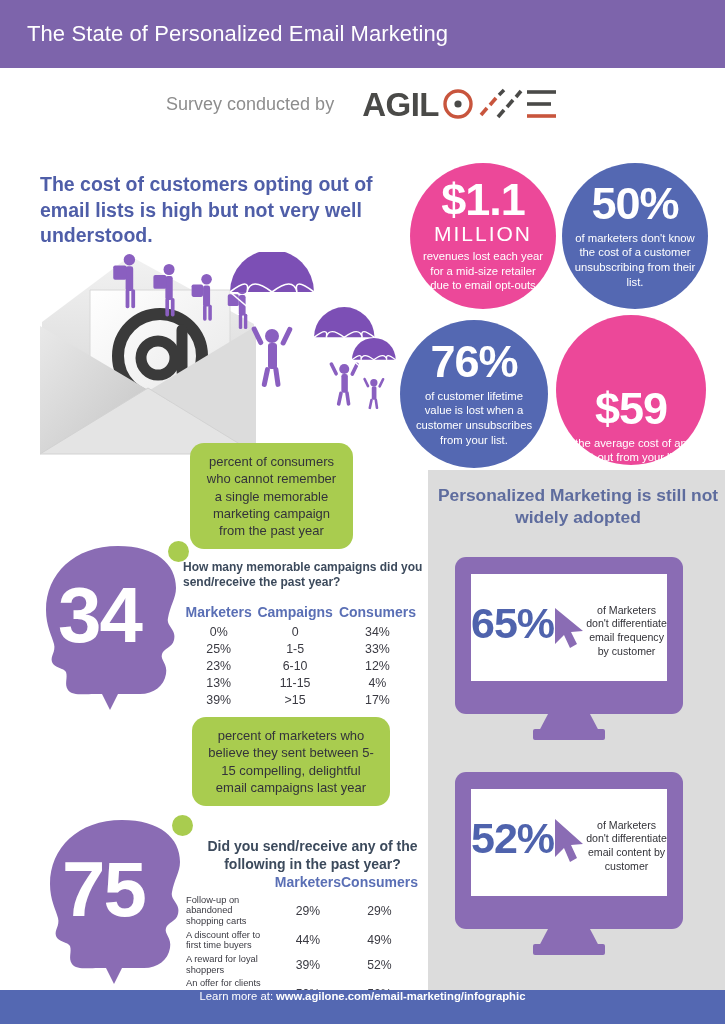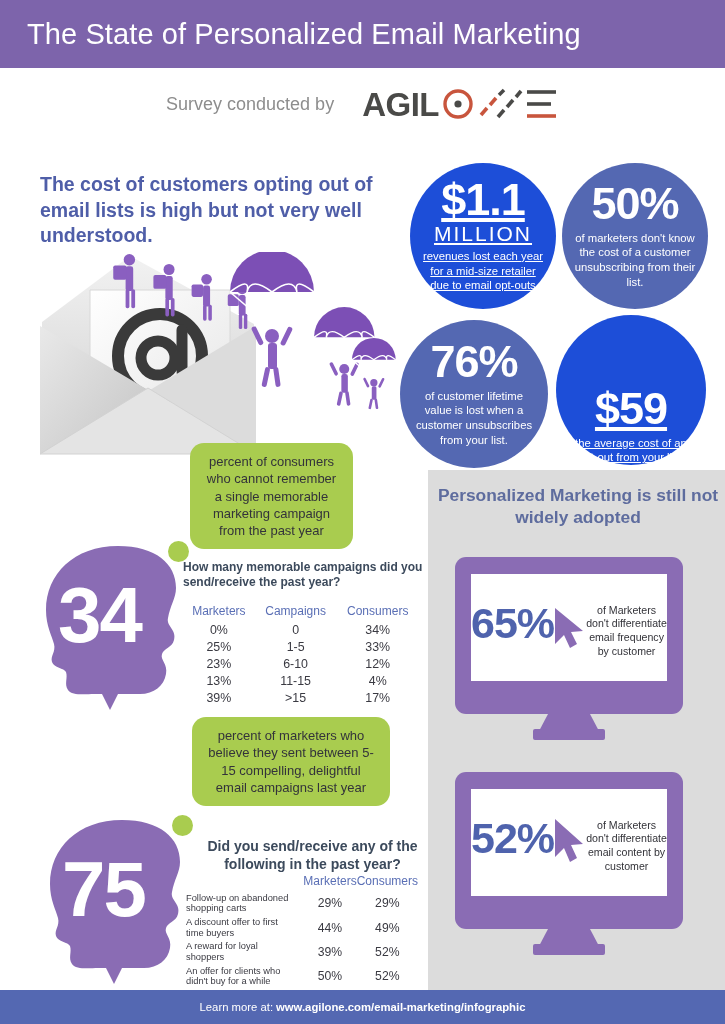--- a/index.html
+++ b/index.html
@@ -11,21 +11,21 @@
     overflow: hidden;
   }
   #page { position: relative; width: 725px; height: 1024px; background:#fff; overflow:hidden; }
 
   
   .header-bar {
     position:absolute; left:0; top:0; width:725px; height:68px;
     background:#7d64ab; display:flex; align-items:center;
   }
   .header-title {
-    color:#ffffff; font-size:29px; font-weight:400; letter-spacing:0.1px;
+    color:#ffffff; font-size:22px; font-weight:400; letter-spacing:0.1px;
     padding-left:27px; white-space:nowrap;
   }
   .subheader {
     position:absolute; left:0; top:68px; width:725px; height:72px;
     display:flex; align-items:center; justify-content:center; gap:28px;
   }
   .survey-text { color:#8d8d8d; font-size:18px; font-weight:400; }
 
   
   .logo { display:flex; align-items:center; height:34px; }
@@ -40,21 +40,21 @@
 
   
   .circle {
     position:absolute; border-radius:50%;
     display:flex; flex-direction:column; align-items:center; justify-content:center;
     text-align:center; color:#fff; padding:0 12px;
   }
   .circle .big { font-size:45px; font-weight:700; line-height:0.95; letter-spacing:-1px; }
   .circle .mid { font-size:21px; font-weight:400; letter-spacing:2px; line-height:1; margin-top:1px; }
   .circle .sub { font-size:11.3px; font-weight:400; line-height:1.3; margin-top:5px; }
-  .c-green { background:#1d4ed8;text-decoration:underline; }
+  .c-green { background:#ec4899; }
   .c-blue  { background:#5468b2; }
 
   #circle-1 { left:410px; top:163px; width:146px; height:146px; }
   #circle-2 { left:562px; top:163px; width:146px; height:146px; }
   #circle-3 { left:400px; top:320px; width:148px; height:148px; }
   #circle-4 { left:556px; top:315px; width:150px; height:150px;justify-content:flex-end; }
 
   
   .envelope-art { position:absolute; left:34px; top:252px; width:375px; height:225px; }
 
@@ -75,21 +75,21 @@
     line-height:1;
   }
 
   
   .q-title { position:absolute; color:#3c4a5c; font-weight:700; line-height:1.25; }
   #q1-title { left:183px; top:560px; width:255px; font-size:12px; }
   #q2-title { left:205px; top:838px; width:215px; font-size:14px; text-align:center; }
 
   table.survey { position:absolute; border-collapse:collapse; }
   table.survey th {
-    color:#5a6fb5; font-size:12px; font-weight:400; padding:2px 0 3px 0;margin-top:20px;
+    color:#5a6fb5; font-size:14px; font-weight:700; padding:2px 0 3px 0;margin-top:20px;
   }
   table.survey td { color:#3a3a42; font-size:12.4px; padding:1.5px 0; }
 
   #tbl-1 { left:183px; top:602px; width:236px; }
   #tbl-1 th, #tbl-1 td { text-align:center; }
 
   #tbl-2 { left:186px; top:872px; width:232px; }
   #tbl-2 th { text-align:center; }
   #tbl-2 td.label { text-align:left; font-size:9.3px; line-height:1.15; color:#3a3a42; width:118px; padding-right:6px; }
   #tbl-2 td.val { text-align:center; font-size:12.2px; }
@@ -110,21 +110,21 @@
   .monitor-screen {
     position:absolute; background:#ffffff;
     display:flex; flex-direction:row; align-items:center; justify-content:center;
   }
   .monitor-pct { color:#4f63ad; font-size:43px; font-weight:700; letter-spacing:-1px; line-height:1; }
   .monitor-cap { color:#333339; font-size:10.6px; line-height:1.28; text-align:center; margin-top:7px; }
 
   
   .footer {
     position:absolute; left:0; bottom:0; width:725px; height:34px;
-    background:#5468b2; display:flex; align-items:center; justify-content:center;
+    background:#5468b2; display:flex; justify-content:center;
   }
   .footer span { color:#ffffff; font-size:11.3px; }
   .footer .url { font-weight:700; margin-left:3px; }
 </style>
 </head>
 <body>
 
 <div id="page">
 
   <div class="header-bar">

